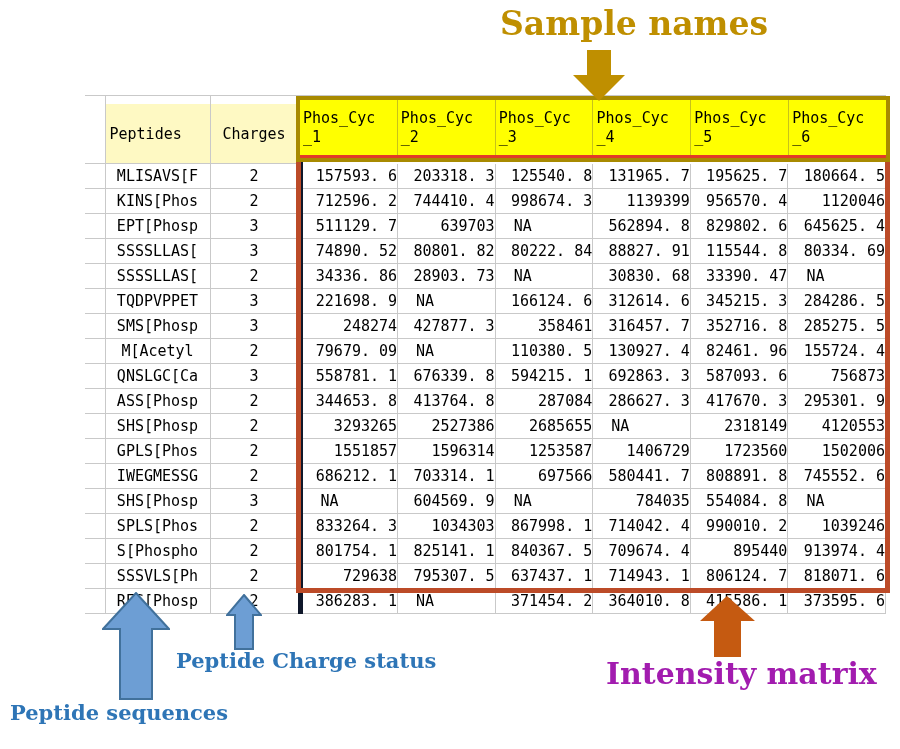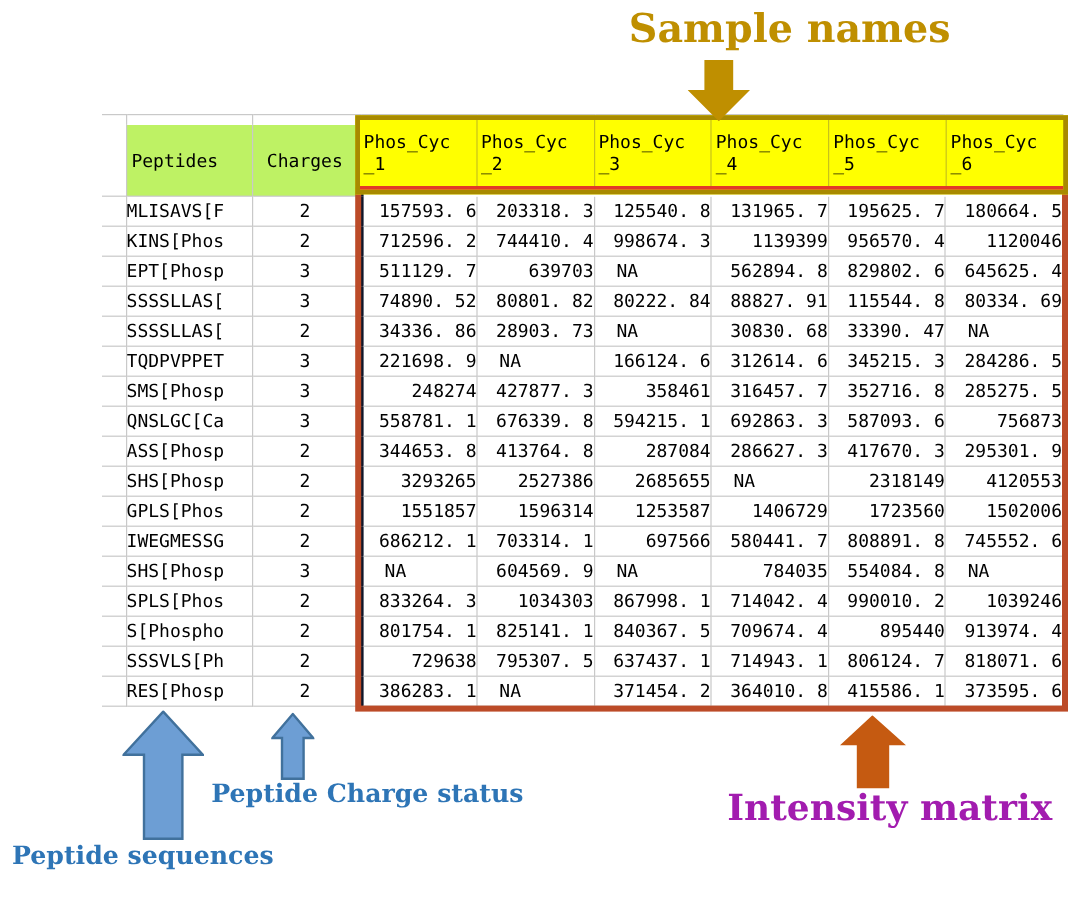--- a/index.html
+++ b/index.html
@@ -10,26 +10,26 @@
   
   table.sheet{
     position:absolute;left:85px;top:95px;width:801px;
     border-collapse:collapse;table-layout:fixed;
     font-family:"DejaVu Sans Mono","Liberation Mono",monospace;
     font-size:15px;color:#000;
   }
   table.sheet td{padding:0;overflow:hidden;white-space:nowrap;height:24px;}
   tr.spacer td{height:8px;border-top:1px solid #c9c9c9;border-right:1px solid #c9c9c9;background:#fff;}
   tr.hdr td{height:59px;}
-  td.hdr-blue{background:#bef264;border-right:1px solid #bfbfbf;border-bottom:1px solid #bfbfbf;}
+  td.hdr-blue{background:#fef9c3;border-right:1px solid #bfbfbf;border-bottom:1px solid #bfbfbf;}
   td.hdr-blue.c-pep{text-align:left;padding-left:4px;}
   td.hdr-blue.c-chg{text-align:center;}
   td.hdr-empty{background:#ffffff;}
   td.c-sliver{border-right:1px solid #c9c9c9;border-bottom:1px solid #c9c9c9;background:#fff;}
-  td.c-pep{text-align:left;padding-left:3px;border-right:1px solid #c9c9c9;border-bottom:1px solid #c9c9c9;}
+  td.c-pep{text-align:center;padding-left:3px;border-right:1px solid #c9c9c9;border-bottom:1px solid #c9c9c9;}
   td.c-chg{text-align:center;border-right:5px solid #0f172a;border-bottom:1px solid #c9c9c9;}
   td.c-val{text-align:right;padding-right:3px;border-right:1px solid #c9c9c9;border-bottom:1px solid #c9c9c9;}
   td.c-val.na{text-align:left;padding-left:18px;}
   
   .hdr-box{
     position:absolute;left:296px;top:96px;width:594px;height:66px;box-sizing:border-box;
     border:4px solid #A88A00;background:#FFFF00;z-index:5;
     display:flex;flex-direction:column;
   }
   .hdr-cells{flex:1;display:flex;}
@@ -54,21 +54,21 @@
   .ann.gold{color:#BF8F00;font-size:33px;}
   .ann.blue{color:#2E75B6;font-size:21px;}
   .ann.brown{color:#a21caf;font-size:30px;}
   svg.arrow{position:absolute;z-index:6;}
 </style>
 </head>
 <body>
 
 <div class="stage">
 
-  <div class="ann gold" style="left:500px;top:4px;margin-left:24px;">Sample names</div>
+  <div class="ann gold" style="left:500px;top:4px;">Sample names</div>
   <svg class="arrow" style="left:573px;top:50px;" width="52" height="51" viewBox="0 0 52 51">
     <polygon points="14,0 38,0 38,25 52,25 26,51 0,25 14,25" fill="#BF8F00"></polygon>
   </svg>
 
   <table class="sheet">
     <colgroup>
       <col style="width:20px">
         <col style="width:105px">
         <col style="width:90px">
       <col>
@@ -166,20 +166,31 @@
         <tr>
           <td class="c-sliver"></td>
           <td class="c-pep">SMS[Phosp</td>
           <td class="c-chg">3</td>
           <td class="c-val">248274</td>
           <td class="c-val">427877. 3</td>
           <td class="c-val">358461</td>
           <td class="c-val">316457. 7</td>
           <td class="c-val">352716. 8</td>
           <td class="c-val">285275. 5</td>
+        </tr>
+        <tr>
+          <td class="c-sliver"></td>
+          <td class="c-pep">M[Acetyl</td>
+          <td class="c-chg">2</td>
+          <td class="c-val">79679. 09</td>
+          <td class="c-val na">NA</td>
+          <td class="c-val">110380. 5</td>
+          <td class="c-val">130927. 4</td>
+          <td class="c-val">82461. 96</td>
+          <td class="c-val">155724. 4</td>
         </tr>
         <tr>
           <td class="c-sliver"></td>
           <td class="c-pep">QNSLGC[Ca</td>
           <td class="c-chg">3</td>
           <td class="c-val">558781. 1</td>
           <td class="c-val">676339. 8</td>
           <td class="c-val">594215. 1</td>
           <td class="c-val">692863. 3</td>
           <td class="c-val">587093. 6</td>

